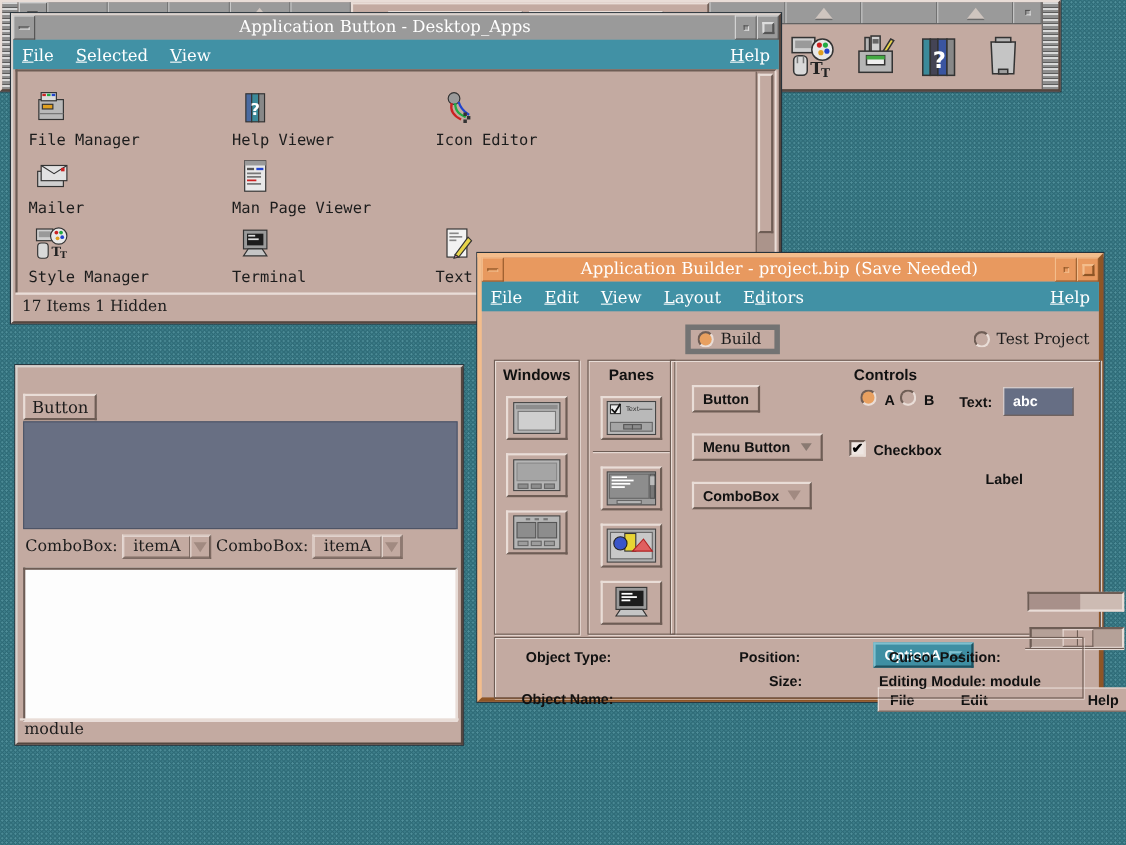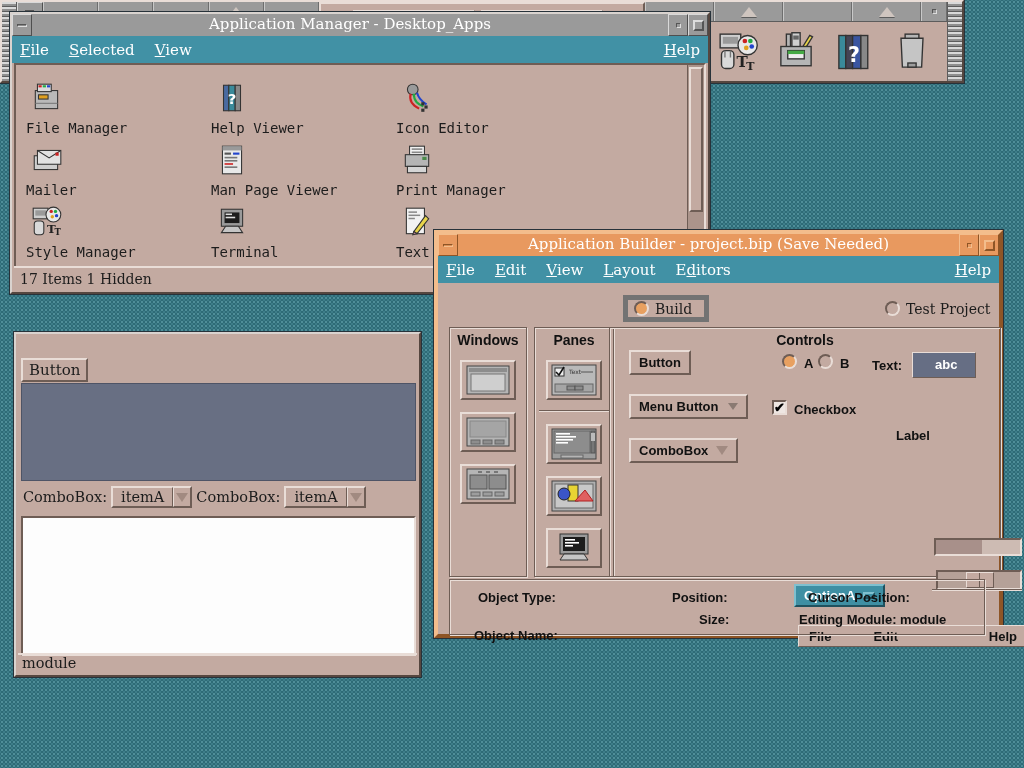--- a/index.html
+++ b/index.html
@@ -134,21 +134,21 @@
   .cal-body .d { font-size:13px; line-height:14px; }
 </style>
 </head>
 <body>
 
 <div class="win frame-gray" id="app-manager">
   <div class="titlebar tb-gray">
     <div class="tb-btn">
         <span class="glyph-dash"></span>
       </div>
-    <div class="tb-title">Application Manager - Desktop_Apps</div>
+    <div class="tb-title">Application Button - Desktop_Apps</div>
     <div class="tb-btn">
         <span class="glyph-dot"></span>
       </div>
     <div class="tb-btn">
         <span class="glyph-max"></span>
       </div>
   </div>
   <div class="menubar">
     <span class="mi"><span class="mn">F</span>ile</span>
     <span class="mi"><span class="mn">S</span>elected</span>
@@ -207,31 +207,20 @@
             <rect x="7" y="3" width="18" height="26" fill="#e8e8e8" stroke="#333"></rect>
             <rect x="7" y="3" width="18" height="4" fill="#9a9a9a"></rect>
             <rect x="9" y="9" width="6" height="2" fill="#555"></rect>
             <rect x="17" y="9" width="6" height="2" fill="#2244cc"></rect>
             <rect x="9" y="13" width="12" height="1.5" fill="#777"></rect>
             <rect x="9" y="16" width="12" height="1.5" fill="#777"></rect>
             <rect x="9" y="19" width="8" height="1.5" fill="#cc2222"></rect>
             <rect x="9" y="22" width="12" height="1.5" fill="#777"></rect>
           </svg>
         <div class="lbl">Man Page Viewer</div>
-      </div>
-      <div class="am-cell" style="left:380px; top:78px;">
-        <svg class="ic" viewBox="0 0 32 32">
-            <rect x="9" y="3" width="14" height="9" fill="#f2f2f2" stroke="#333"></rect>
-            <rect x="5" y="11" width="22" height="11" fill="#b5b5b5" stroke="#333"></rect>
-            <rect x="7" y="22" width="18" height="6" fill="#d5d5d5" stroke="#333"></rect>
-            <rect x="11" y="5" width="10" height="1.5" fill="#888"></rect>
-            <rect x="11" y="8" width="10" height="1.5" fill="#888"></rect>
-            <rect x="21" y="13" width="4" height="3" fill="#4a8a4a"></rect>
-          </svg>
-        <div class="lbl">Print Manager</div>
       </div>
 
       <div class="am-cell" style="left:10px; top:140px;">
         <svg class="ic" viewBox="0 0 32 32">
             <rect x="3" y="3" width="14" height="10" fill="#cfcfcf" stroke="#333"></rect>
             <rect x="5" y="5" width="10" height="5" fill="#9a9a9a"></rect>
             <rect x="4" y="15" width="9" height="13" rx="3" fill="#d9d9d9" stroke="#333"></rect>
             <circle cx="22" cy="9" r="7" fill="#e8e8e8" stroke="#333"></circle>
             <circle cx="20" cy="6" r="1.6" fill="#cc2222"></circle>
             <circle cx="24" cy="6" r="1.6" fill="#22aa44"></circle>
@@ -416,21 +405,21 @@
       <h3>Controls</h3>
 
       <div class="ctl-btn up" style="left:19px; top:22px;">Button</div>
 
       <span class="radio sel" style="position:absolute; left:172px; top:26px;"></span>
       <span class="blabel" style="left:194px; top:28px;">A</span>
       <span class="radio" style="position:absolute; left:208px; top:26px;"></span>
       <span class="blabel" style="left:230px; top:28px;">B</span>
 
       <span class="blabel" style="left:262px; top:30px;">Text:</span>
-      <div class="fld-dark up1" style="position:absolute; left:302px; top:24px; width:64px; height:26px; padding:4px 22px;">abc</div>
+      <div class="fld-dark up1" style="position:absolute; left:302px; top:24px; width:64px; height:26px; padding:4px 8px;">abc</div>
 
       <div class="ctl-btn up" style="left:19px; top:66px; display:flex; align-items:center;">
         <span>Menu Button</span>
         <span class="tri-dn-sm" style="margin-left:10px;"></span>
       </div>
       <div class="checkbox" style="position:absolute; left:162px; top:72px;">✔</div>
       <span class="blabel" style="left:184px; top:74px;">Checkbox</span>
       <span class="blabel" style="left:286px; top:68px;margin-top:32px;">Label</span>
 
       <div class="ctl-btn up" style="left:19px; top:110px; display:flex; align-items:center;">

